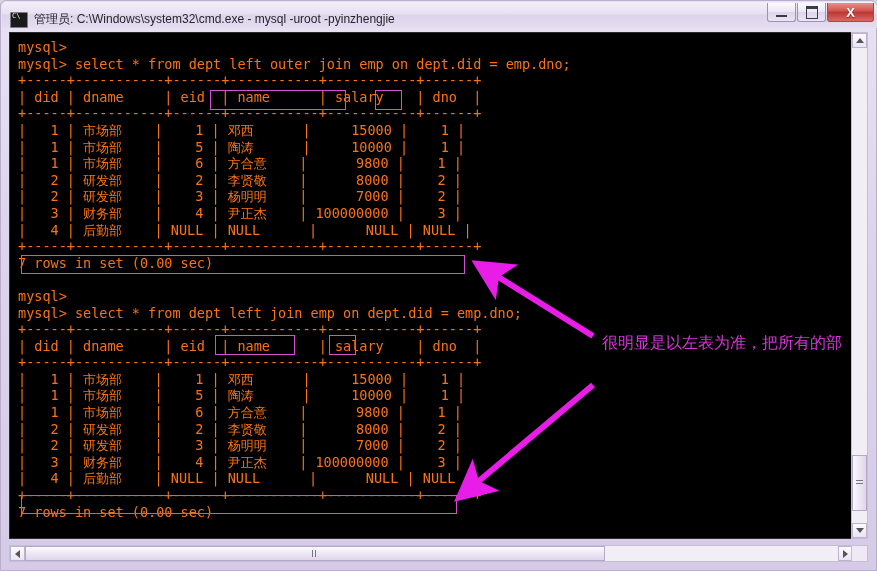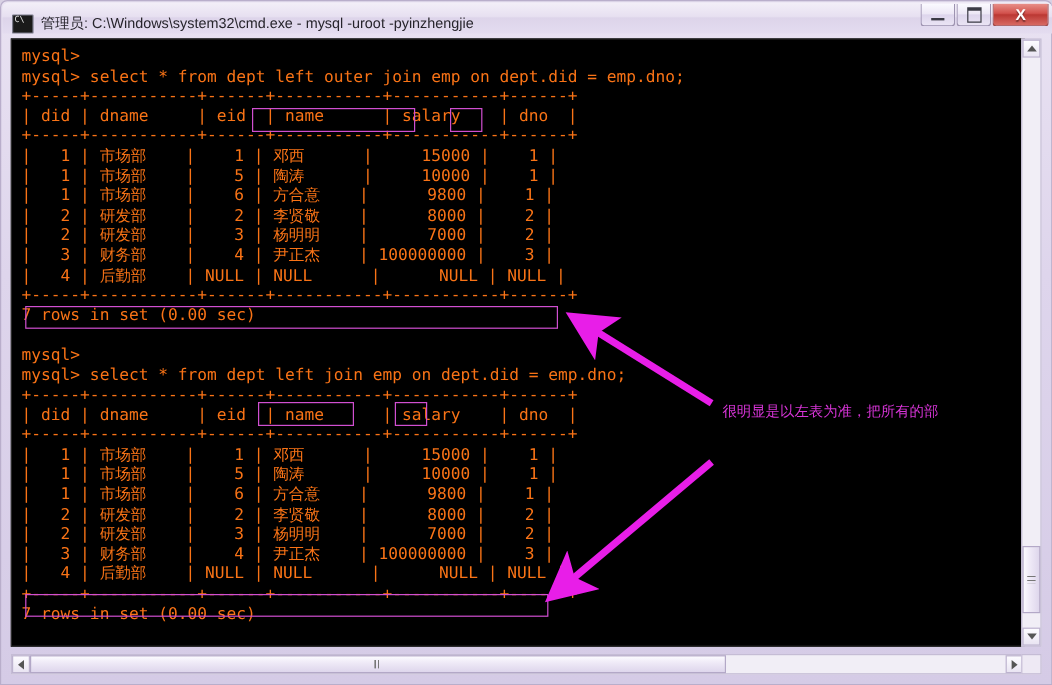--- a/index.html
+++ b/index.html
@@ -67,21 +67,21 @@
     white-space:pre;
     padding:6px 0 0 8px;box-sizing:border-box;
     letter-spacing:0px;
   }
   .cn{font-family:"DejaVu Sans","Liberation Sans",sans-serif;font-size:13px;}
   
   #overlay{position:absolute;left:0;top:0;width:845px;height:507px;pointer-events:none;}
   .hl{position:absolute;border:1px solid #d14fd1;box-sizing:border-box;}
   #annot{
     position:absolute;left:592px;top:300px;width:255px;
-    color:#d634d6;font-size:12px;line-height:20px;
+    color:#d634d6;font-size:16px;line-height:20px;
     font-family:"DejaVu Sans","Liberation Sans",sans-serif;
     text-align:left;
   }
   
   #vscroll{
     position:absolute;right:8px;top:31px;width:17px;height:507px;
     background:#f1eef6;border:1px solid #c5bcd5;box-sizing:border-box;
   }
   .sbbtn{
     width:15px;height:15px;box-sizing:border-box;

